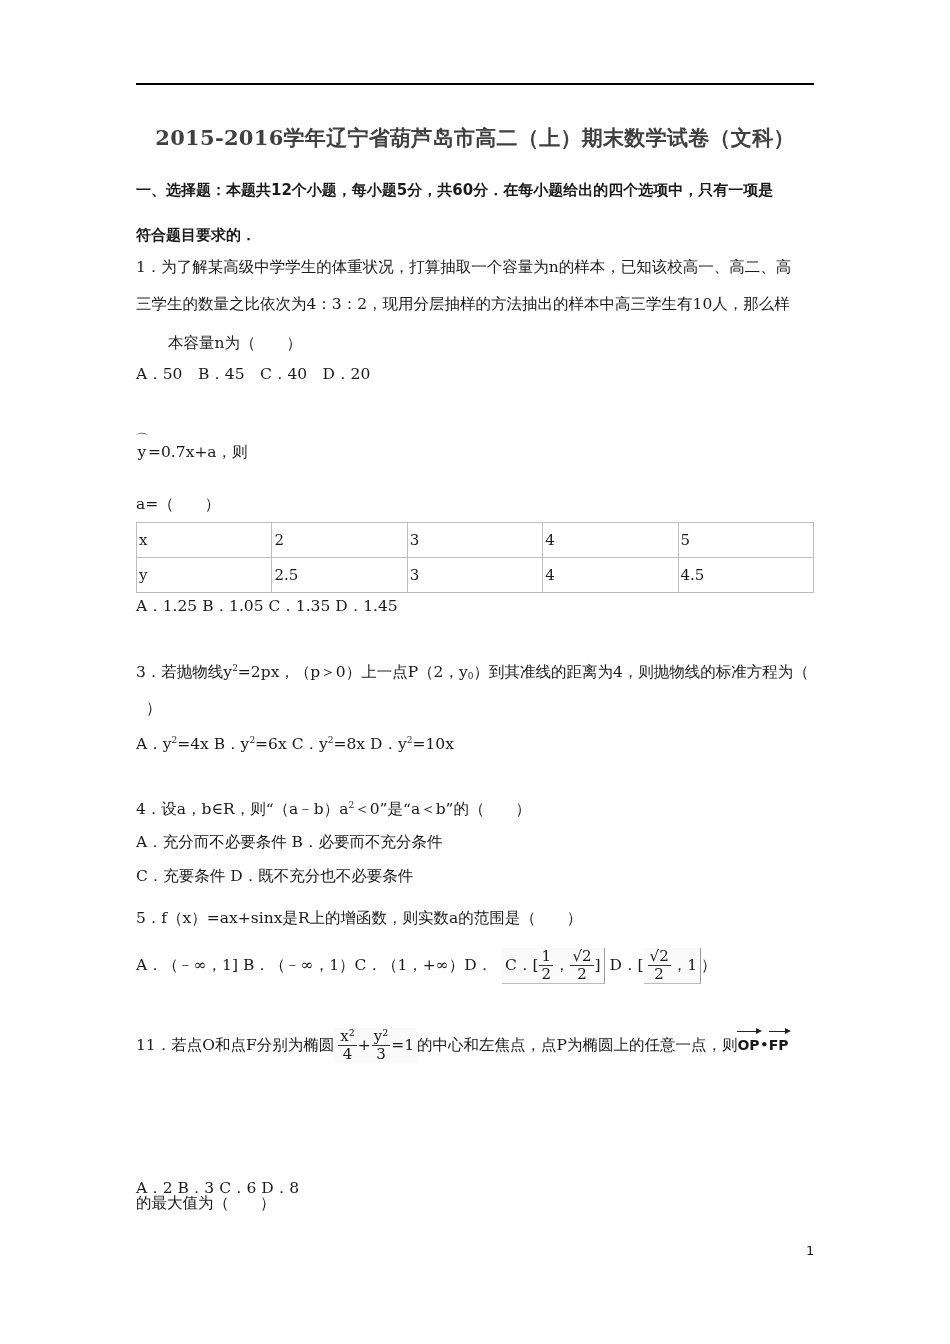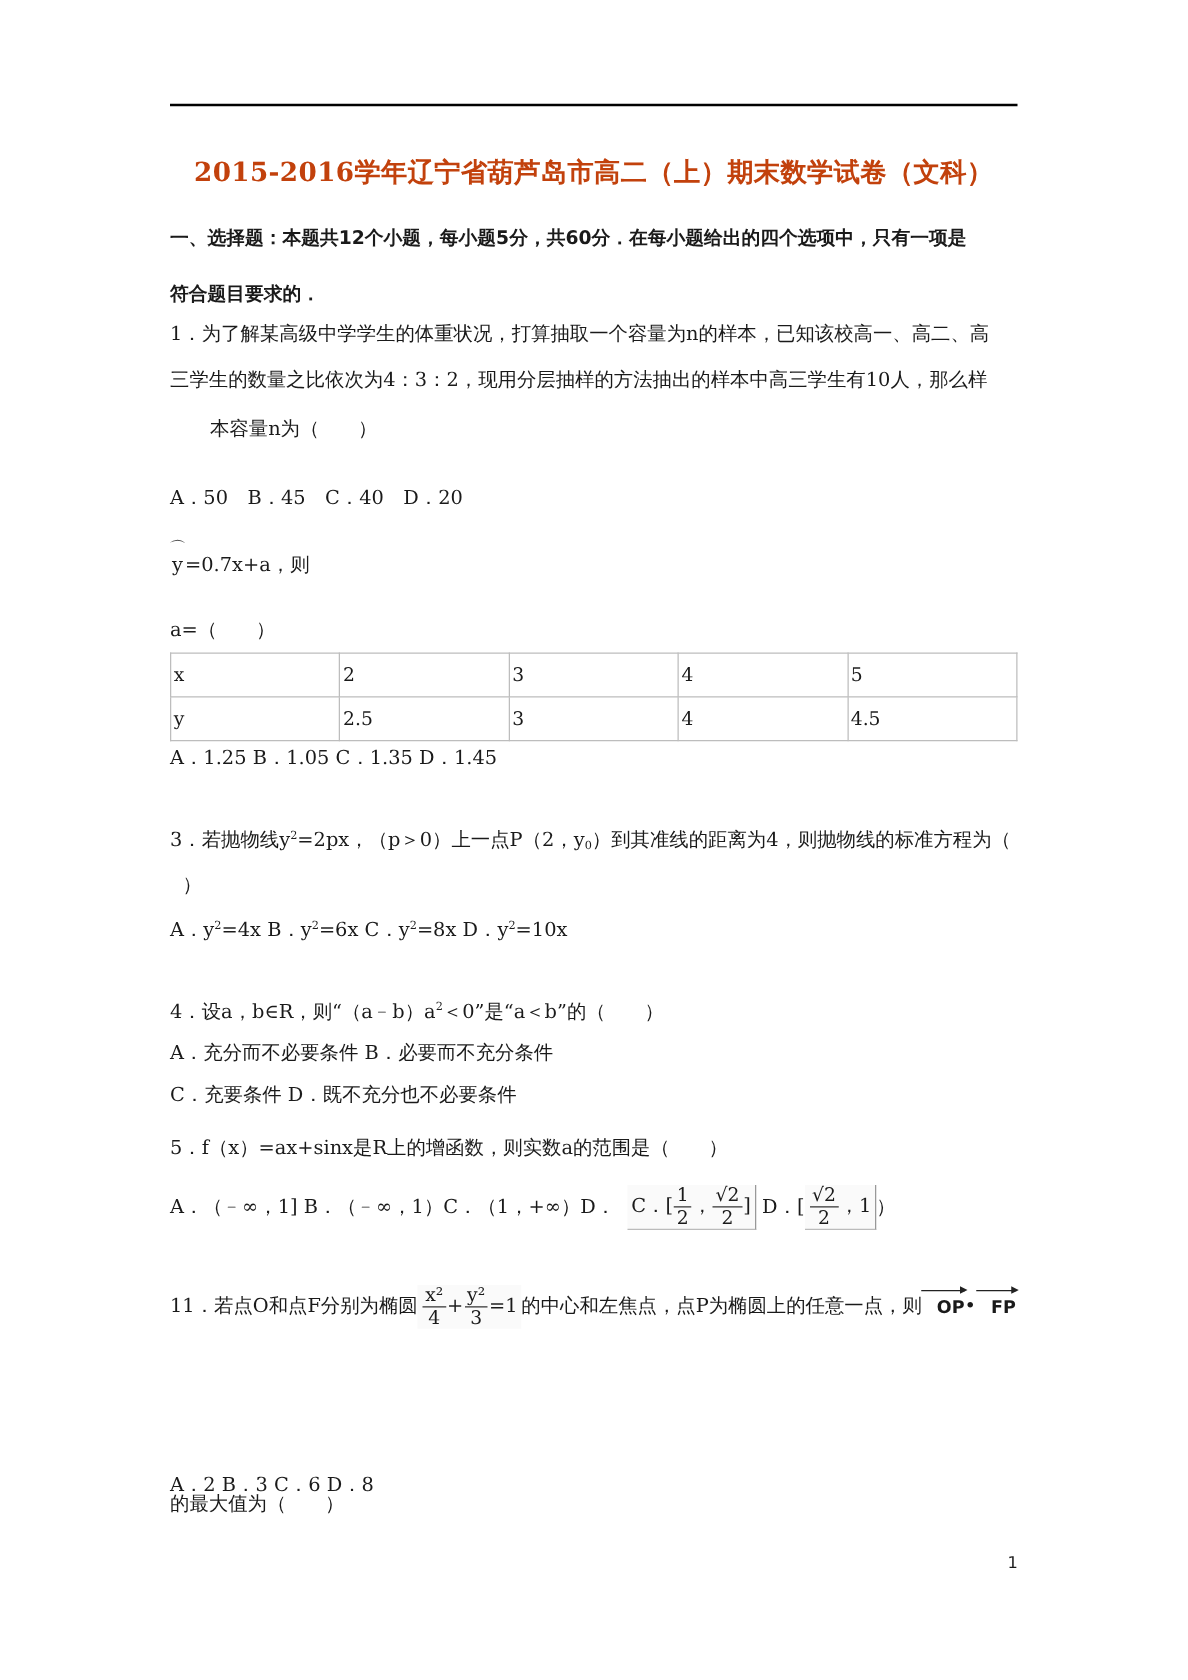--- a/index.html
+++ b/index.html
@@ -7,21 +7,21 @@
     width: 950px; height: 1344px; position: relative; overflow: hidden;
     font-family: "DejaVu Serif", "Liberation Serif", serif;
     color: #1a1a1a;
   }
   .top-rule {
     position: absolute; left: 136px; top: 83px; width: 678px; height: 0;
     border-top: 2px solid #000;
   }
   .title {
     position: absolute; left: 136px; top: 124px; width: 678px;
-    text-align: center; color: #c2410c; font-weight: bold;
+    text-align: center; color: #404040; font-weight: bold;
     font-size: 21px; letter-spacing: 0.3px; white-space: nowrap;
   }
   .line {
     position: absolute; left: 136px; white-space: nowrap;
     font-size: 15.5px; line-height: 20px;
   }
   .bold { font-weight: bold; font-family: "DejaVu Sans", "Liberation Sans", sans-serif; font-size: 15px; }
   sup { font-size: 9px; vertical-align: 6px; line-height: 0; }
   sub { font-size: 9px; vertical-align: -2px; line-height: 0; }
   table.data {
@@ -40,21 +40,21 @@
   }
   .frac {
     display: inline-flex; flex-direction: column; align-items: center;
     vertical-align: middle; font-size: 15px; line-height: 17px; margin: 0 1px;
   }
   .frac .num { border-bottom: 1.5px solid #333; padding: 0 2px; }
   .formula-box {
     display: inline-block; border-right: 1px solid #999; border-bottom: 1px solid #bbb;
     padding: 0 3px; vertical-align: middle; background: #fafafa;
   }
-  .vec { display: inline-block; position: relative; font-weight: bold; font-family: "DejaVu Sans", sans-serif; font-size: 14px; padding-left: 12px; }
+  .vec { display: inline-block; position: relative; font-weight: bold; font-family: "DejaVu Sans", sans-serif; font-size: 14px; }
   .vec::before {
     content: ""; position: absolute; left: 0; right: 0; top: -4px; border-top: 1.5px solid #222;
   }
   .vec::after {
     content: ""; position: absolute; right: -2px; top: -7px; width: 0; height: 0;
     border-left: 6px solid #222; border-top: 3px solid transparent; border-bottom: 3px solid transparent;
   }
   .page-num {
     position: absolute; left: 806px; top: 1243px; font-size: 13px;
     font-family: "DejaVu Sans", sans-serif;
@@ -66,21 +66,21 @@
 <div class="top-rule"></div>
 
 <div class="title">2015-2016学年辽宁省葫芦岛市高二（上）期末数学试卷（文科）</div>
 
 <div class="line bold" style="top:180px;">一、选择题：本题共12个小题，每小题5分，共60分．在每小题给出的四个选项中，只有一项是</div>
 <div class="line bold" style="top:225px;">符合题目要求的．</div>
 
 <div class="line" style="top:257px;">1．为了解某高级中学学生的体重状况，打算抽取一个容量为n的样本，已知该校高一、高二、高</div>
 <div class="line" style="top:294px;">三学生的数量之比依次为4：3：2，现用分层抽样的方法抽出的样本中高三学生有10人，那么样</div>
 <div class="line" style="top:333px;margin-left:32px;">本容量n为（　　）</div>
-<div class="line" style="top:364px;margin-top:24px;">A．50　B．45　C．40　D．20</div>
+<div class="line" style="top:364px;">A．50　B．45　C．40　D．20</div>
 
 <div class="line" style="top:442px;">
   <span class="hat"><span class="cap">⌒</span><span>y</span></span><span>=0.7x+a，则</span>
 </div>
 <div class="line" style="top:494px;">a=（　　）</div>
 
 <table class="data">
   <tbody>
       <tr>
     <td>x</td>

